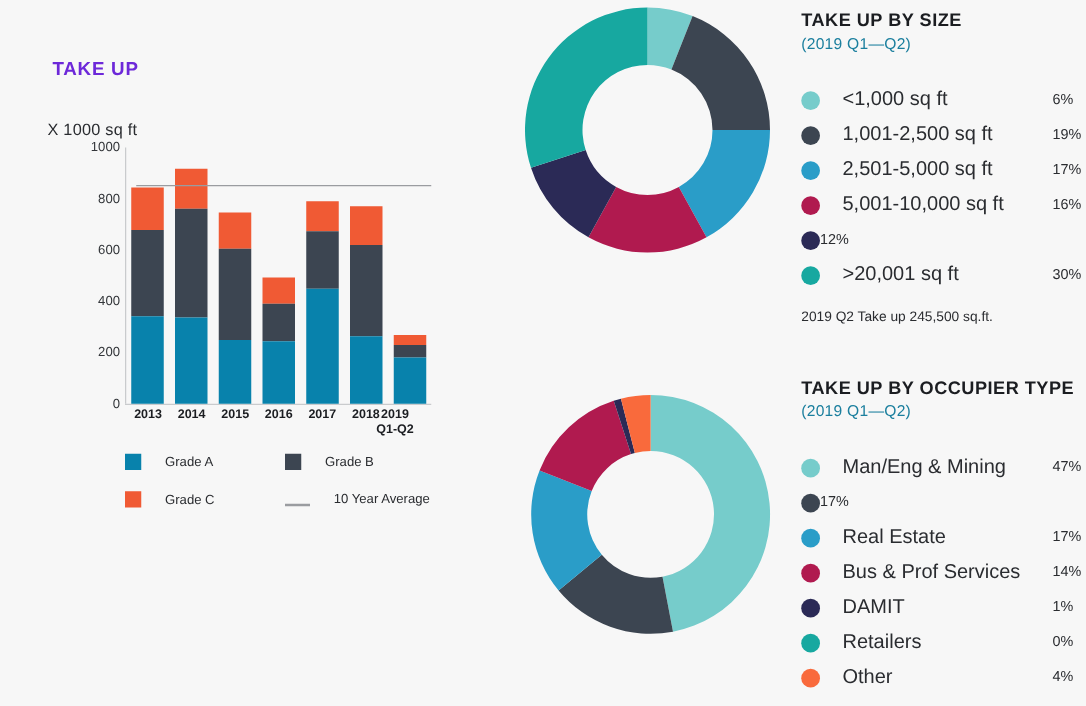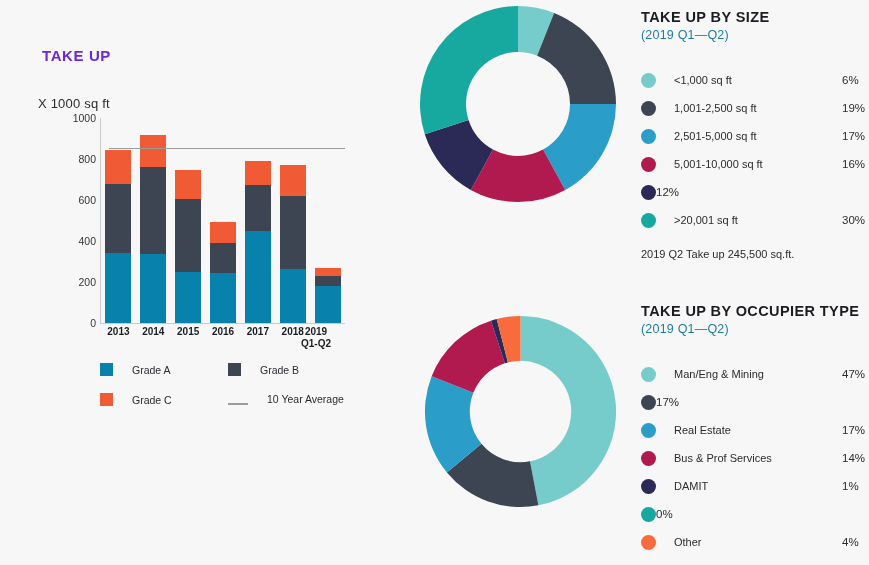--- a/index.html
+++ b/index.html
@@ -176,21 +176,21 @@
     height: 28px;
   }
   .lg-dot {
     width: 15px;
     height: 15px;
     border-radius: 50%;
     flex: 0 0 15px;
   }
   .lg-label {
     margin-left: 18px;
-    font-size: 11px;
+    font-size: 16px;
     color: #2a2c30;
     flex: 1 1 auto;
     white-space: nowrap;
   }
   .lg-value {
     font-size: 11.5px;
     color: #2a2c30;
     width: 34px;
     text-align: left;
     flex: 0 0 34px;
@@ -387,20 +387,21 @@
           <span class="lg-label">Bus &amp; Prof Services</span>
           <span class="lg-value">14%</span>
         </div>
         <div class="lg-row">
           <span class="lg-dot" style="background: rgb(43, 42, 86);"></span>
           <span class="lg-label">DAMIT</span>
           <span class="lg-value">1%</span>
         </div>
         <div class="lg-row">
           <span class="lg-dot" style="background: rgb(23, 168, 160);"></span>
+          <span class="lg-label">Retailers</span>
           <span class="lg-value">0%</span>
         </div>
         <div class="lg-row">
           <span class="lg-dot" style="background: rgb(249, 106, 60);"></span>
           <span class="lg-label">Other</span>
           <span class="lg-value">4%</span>
         </div>
       </div>
   </div>
 

